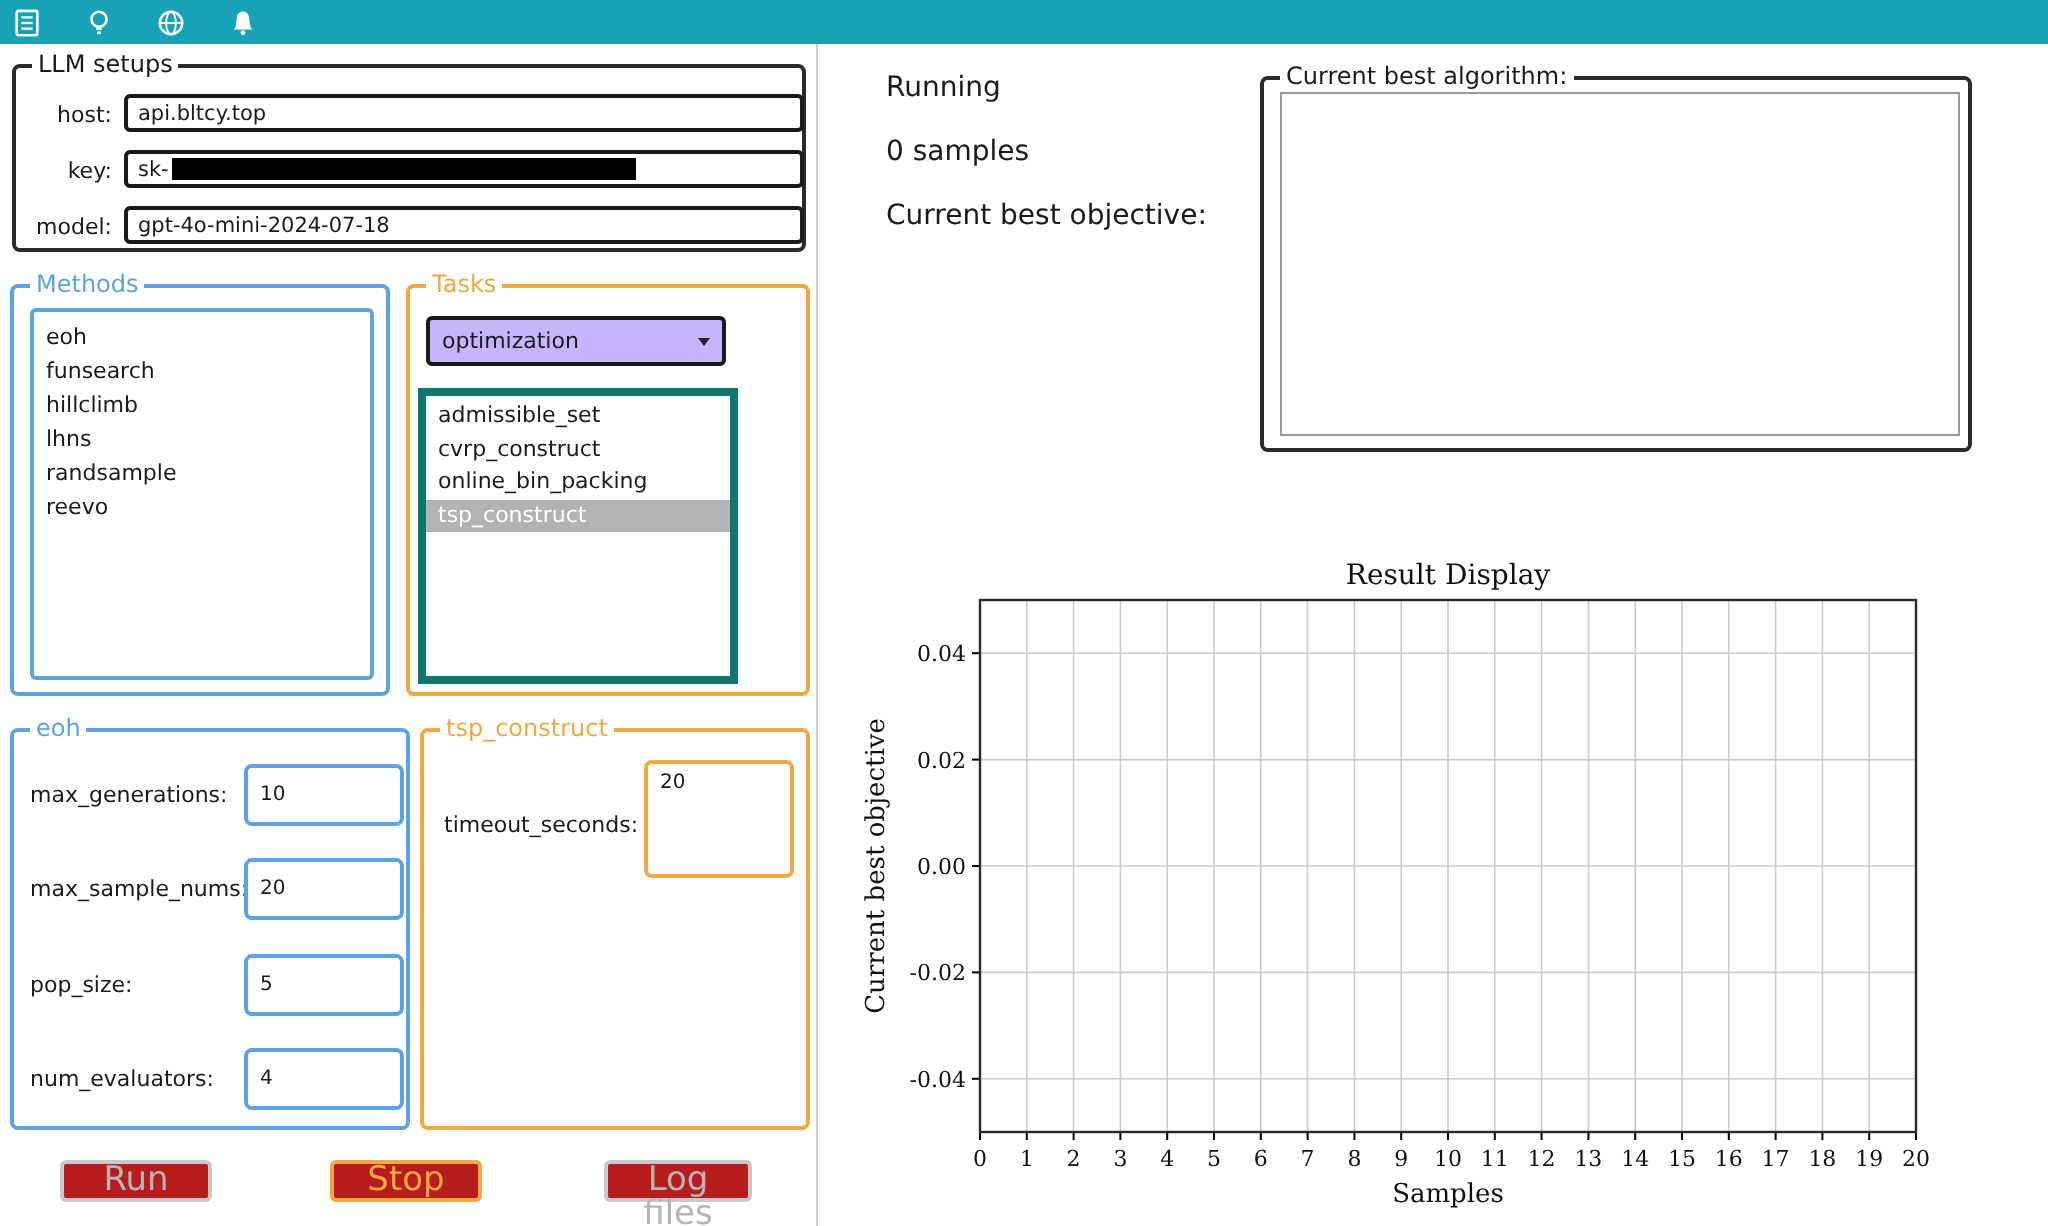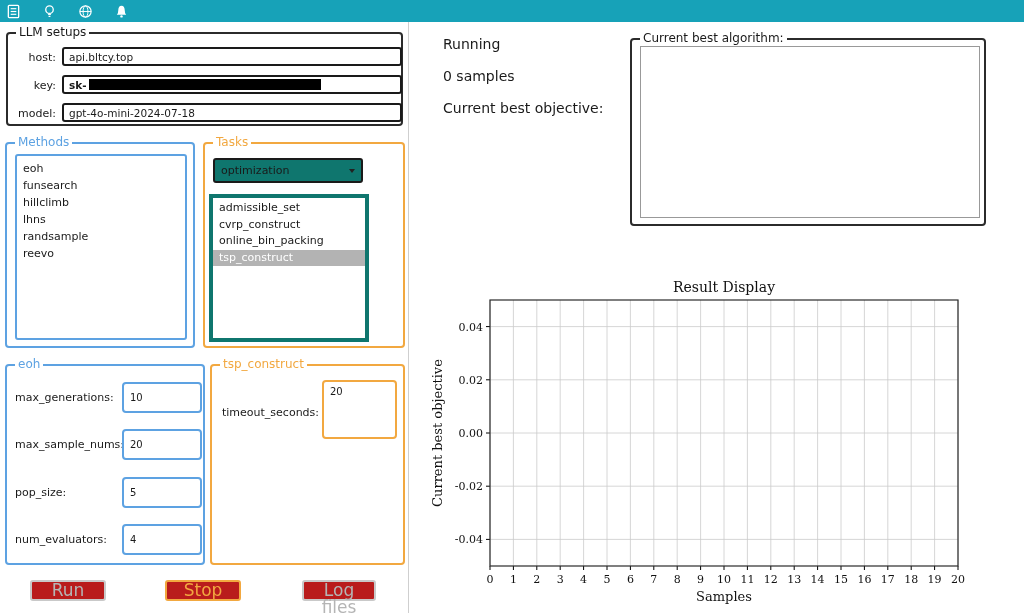--- a/index.html
+++ b/index.html
@@ -40,21 +40,21 @@
 
   
   .listbox { position:absolute; background:#fff; overflow:hidden; }
   .lb-blue { border:2px solid var(--blue,#5da2e2); border-radius:3px; }
   .lb-plain { border:4px solid #0f766e; }
   .lb-item { line-height:17px; padding-left:6px; white-space:nowrap; cursor:default; }
   .lb-item.selected { background:var(--selbg,#b3b3b3); color:#fff; }
 
   
   .dropdown {
-    position:absolute; border:2px solid #1a1a1a; border-radius:3px; background:#0f766e;
+    position:absolute; border:2px solid #1a1a1a; border-radius:3px; background:#c4b5fd;
     display:flex; align-items:center; justify-content:space-between; padding:0 6px; font-size:11px;
   }
   .dd-arrow { width:0; height:0; border-left:3.5px solid transparent; border-right:3.5px solid transparent; border-top:4.5px solid #222; }
 
   
   .param-label { position:absolute; left:8px; font-size:11px; }
   .param-input {
     position:absolute; border:2px solid var(--blue,#5da2e2); border-radius:4px; background:#fff;
     font-size:10px; padding:4px 6px; display:flex; align-items:center;
   }
@@ -115,21 +115,21 @@
 
 <div class="groupbox" style="left:6px; top:32px; width:397px; height:94px;">
   <span class="gb-label">LLM setups</span>
 
   <span class="llm-label" style="top:14px;">host:</span>
   <div class="llm-input" style="top:13px;text-align:right;">
     <span>api.bltcy.top</span>
   </div>
 
   <span class="llm-label" style="top:42px;">key:</span>
-  <div class="llm-input" style="top:41px;font-weight:bold;">
+  <div class="llm-input" style="top:41px;">
     <span>sk-</span>
     <span class="redacted"></span>
   </div>
 
   <span class="llm-label" style="top:70px;">model:</span>
   <div class="llm-input" style="top:69px;">
     <span>gpt-4o-mini-2024-07-18</span>
   </div>
 </div>
 

